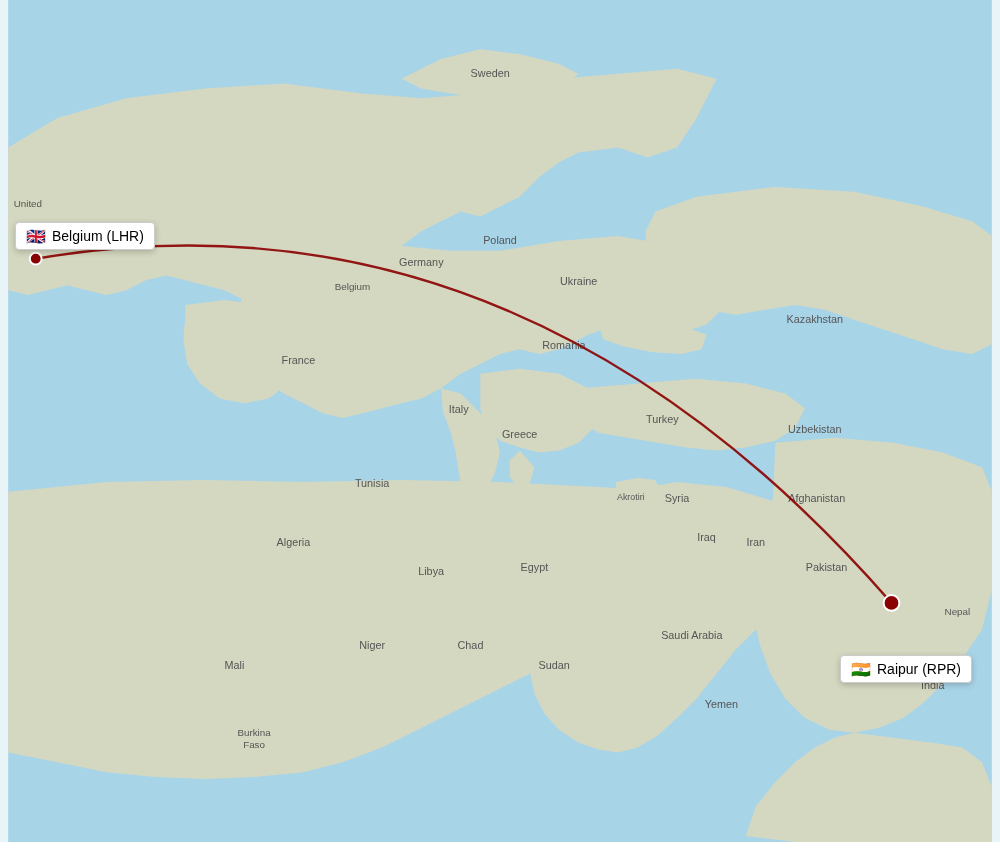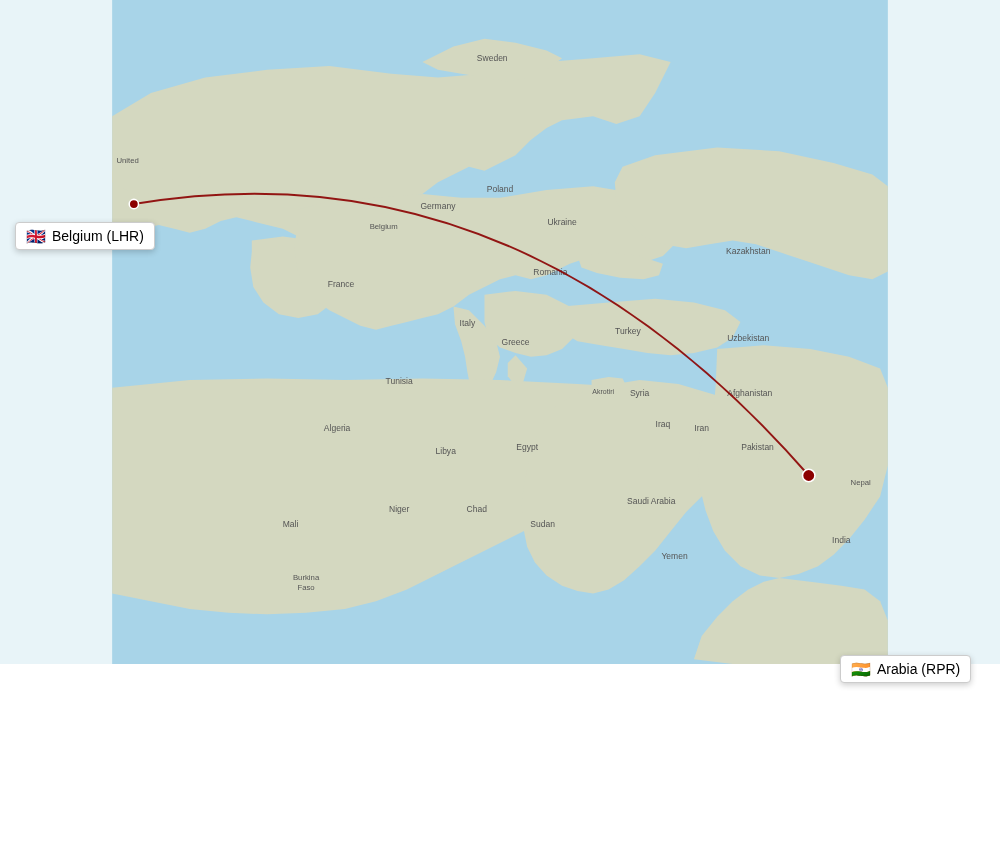--- a/index.html
+++ b/index.html
@@ -1,20 +1,20 @@
 <!DOCTYPE html>
 <html><head>
   <meta charset="utf-8">
   <style>
     * { margin: 0; padding: 0; box-sizing: border-box; }
     body { width: 1000px; height: 856px; overflow: hidden; position: relative; font-family: Arial, sans-serif; }
 
     #map-container {
       width: 1000px;
-      height: 664px;
+      height: 842px;
       position: relative;
       background: #e8f4f8;
     }
 
     
     #map-svg {
       width: 100%;
       height: 100%;
       position: absolute;
       top: 0; left: 0;
@@ -136,15 +136,15 @@
     <circle cx="898" cy="613" r="8" fill="#8B0000" stroke="white" stroke-width="2"></circle>
   </svg>
 
   <div class="location-label" id="london-label">
     <span class="flag-icon">🇬🇧</span>
     <span>Belgium (LHR)</span>
   </div>
 
   <div class="location-label" id="raipur-label">
     <span class="flag-icon">🇮🇳</span>
-    <span>Arabia (RPR)</span>
+    <span>Raipur (RPR)</span>
   </div>
 </div>
 
 </body></html>

